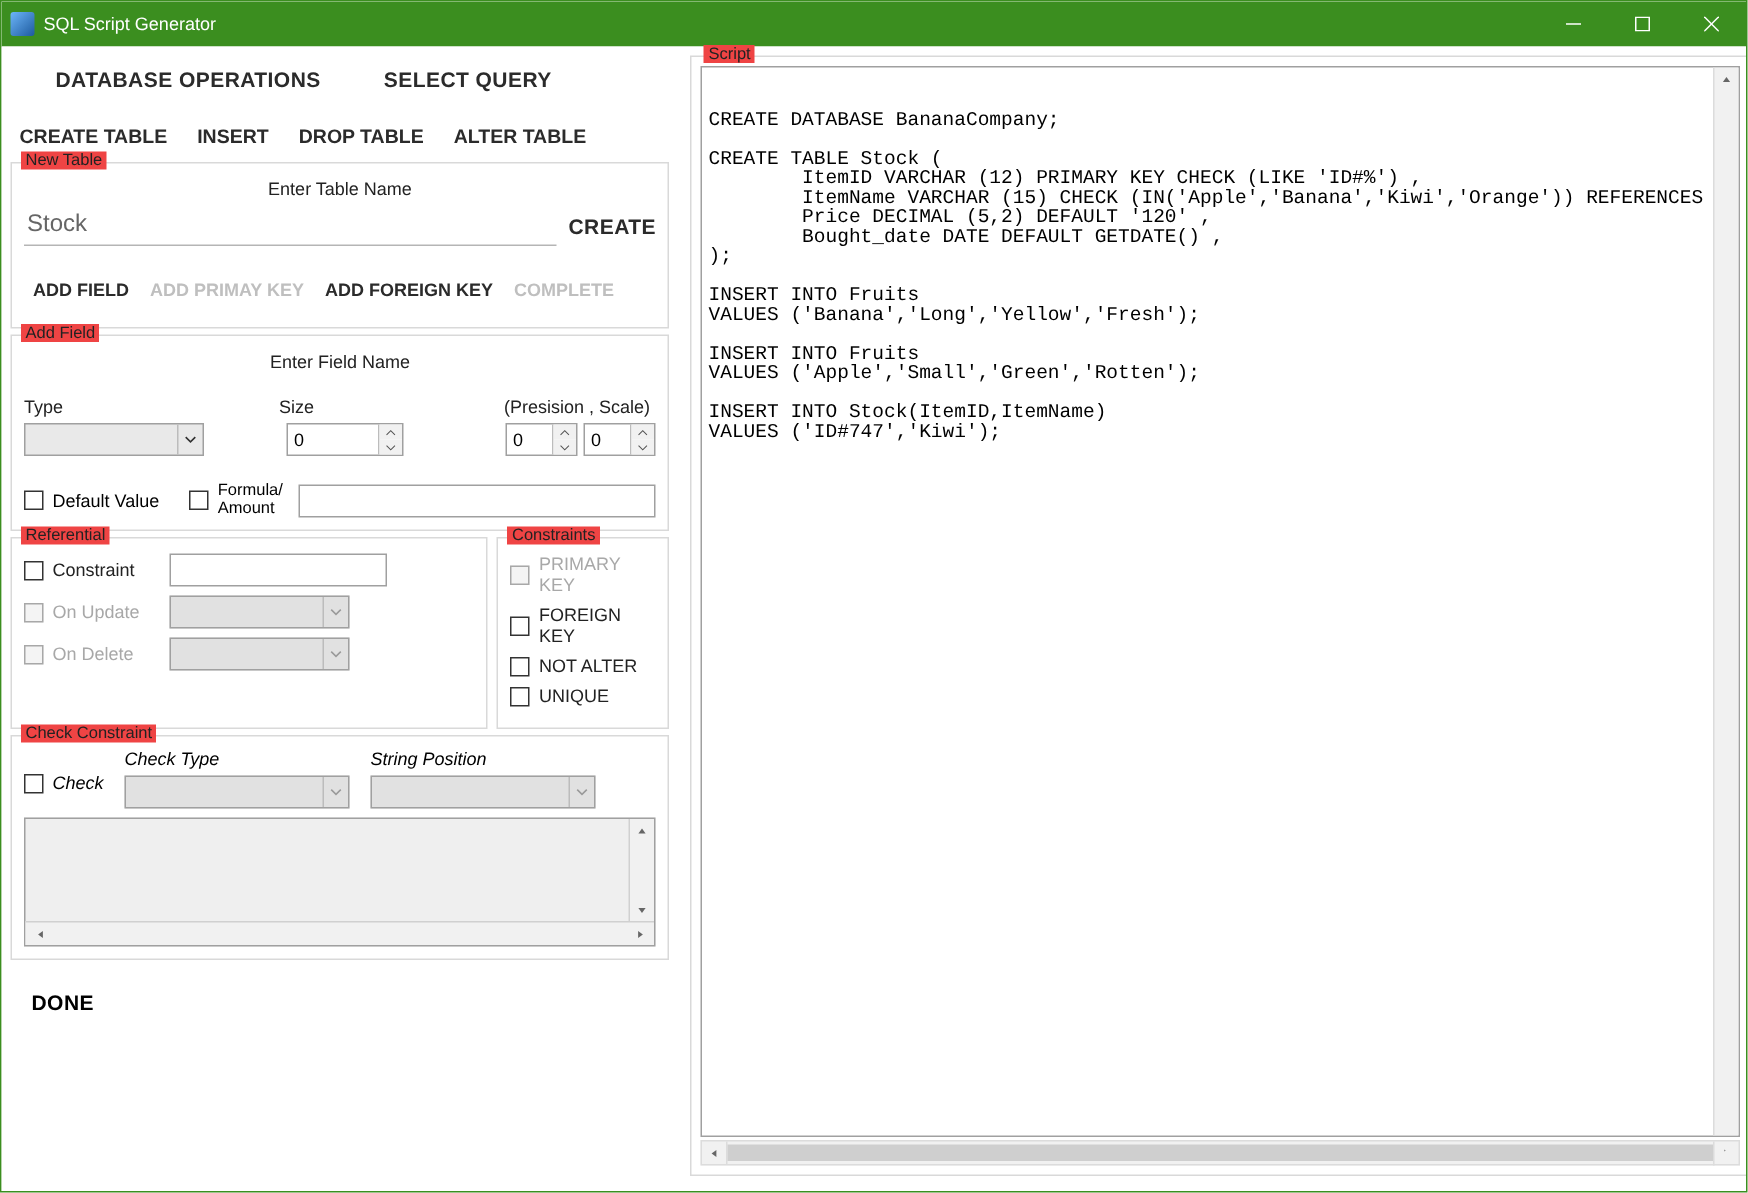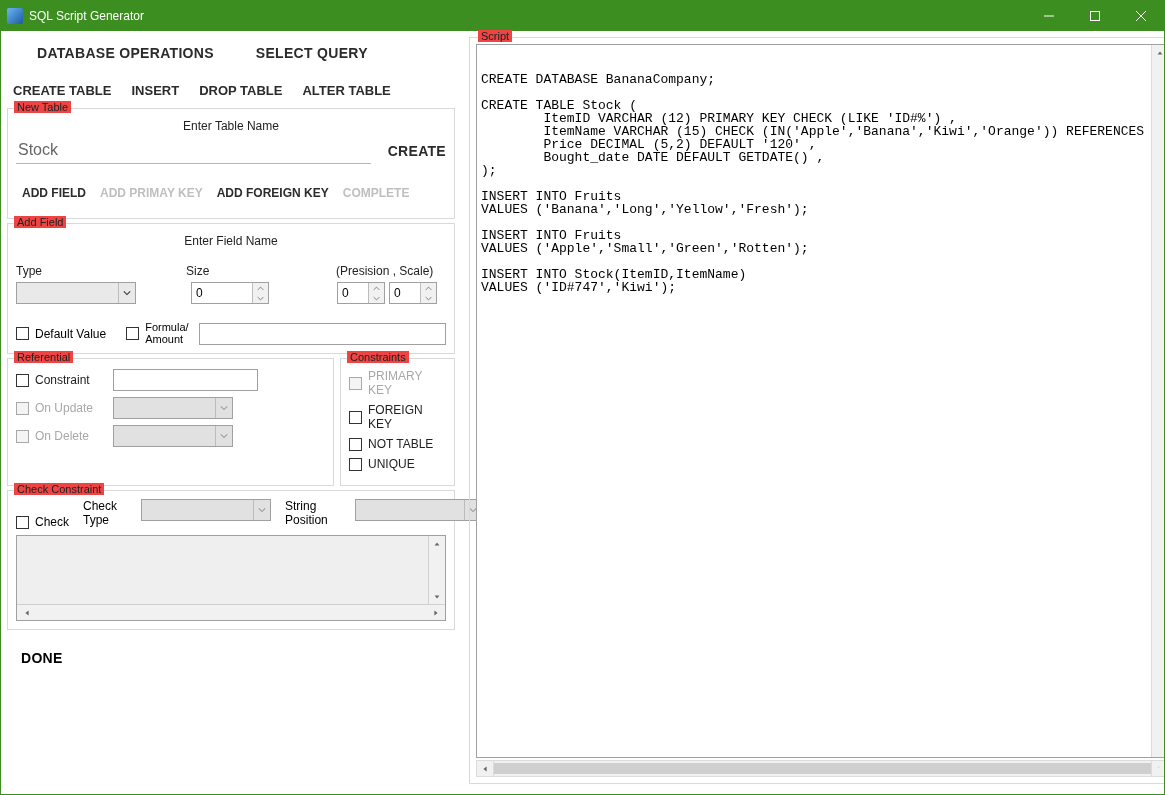--- a/index.html
+++ b/index.html
@@ -176,21 +176,21 @@
   .rc-wrap .constraints { width:115px; flex:none;}
 
   .ref-row { display:flex; align-items:center; gap:6px; margin:6px 0; font-size:12px;}
   .ref-row .lbl { width:72px; color:#222; }
   .ref-row.disabled .lbl { color:#a8a8a8; }
 
   .constraints .ref-row .lbl { width:auto; }
 
   
   .cc-top { display:flex; gap:14px; margin:4px 0 6px 0; }
-  .cc-top .col { display:flex; flex-direction:row; gap:4px; }
+  .cc-top .col { display:flex; flex-direction:column; gap:4px;font-style:italic; }
   .bigbox {
     border:1px solid #a0a0a0; background:#efefef; height:86px; position:relative;
   }
   .bigbox .vscroll {
     position:absolute; right:0; top:0; bottom:16px; width:17px; background:#f1f1f1; border-left:1px solid #d0d0d0;
     display:flex; flex-direction:column; justify-content:space-between;
   }
   .bigbox .hscroll {
     position:absolute; left:0; right:0; bottom:0; height:16px; background:#f1f1f1; border-top:1px solid #d0d0d0;
     display:flex; justify-content:space-between; align-items:center; padding:0 2px;
@@ -415,21 +415,21 @@
         <div class="ref-row disabled">
           <span class="chk disabled"></span>
           <span class="lbl" style="color:#a8a8a8;">PRIMARY KEY</span>
         </div>
         <div class="ref-row">
           <span class="chk"></span>
           <span class="lbl">FOREIGN KEY</span>
         </div>
         <div class="ref-row">
           <span class="chk"></span>
-          <span class="lbl">NOT TABLE</span>
+          <span class="lbl">NOT ALTER</span>
         </div>
         <div class="ref-row">
           <span class="chk"></span>
           <span class="lbl">UNIQUE</span>
         </div>
       </div>
     </div>
 
     <div class="group">
       <div class="group-legend">Check Constraint</div>

